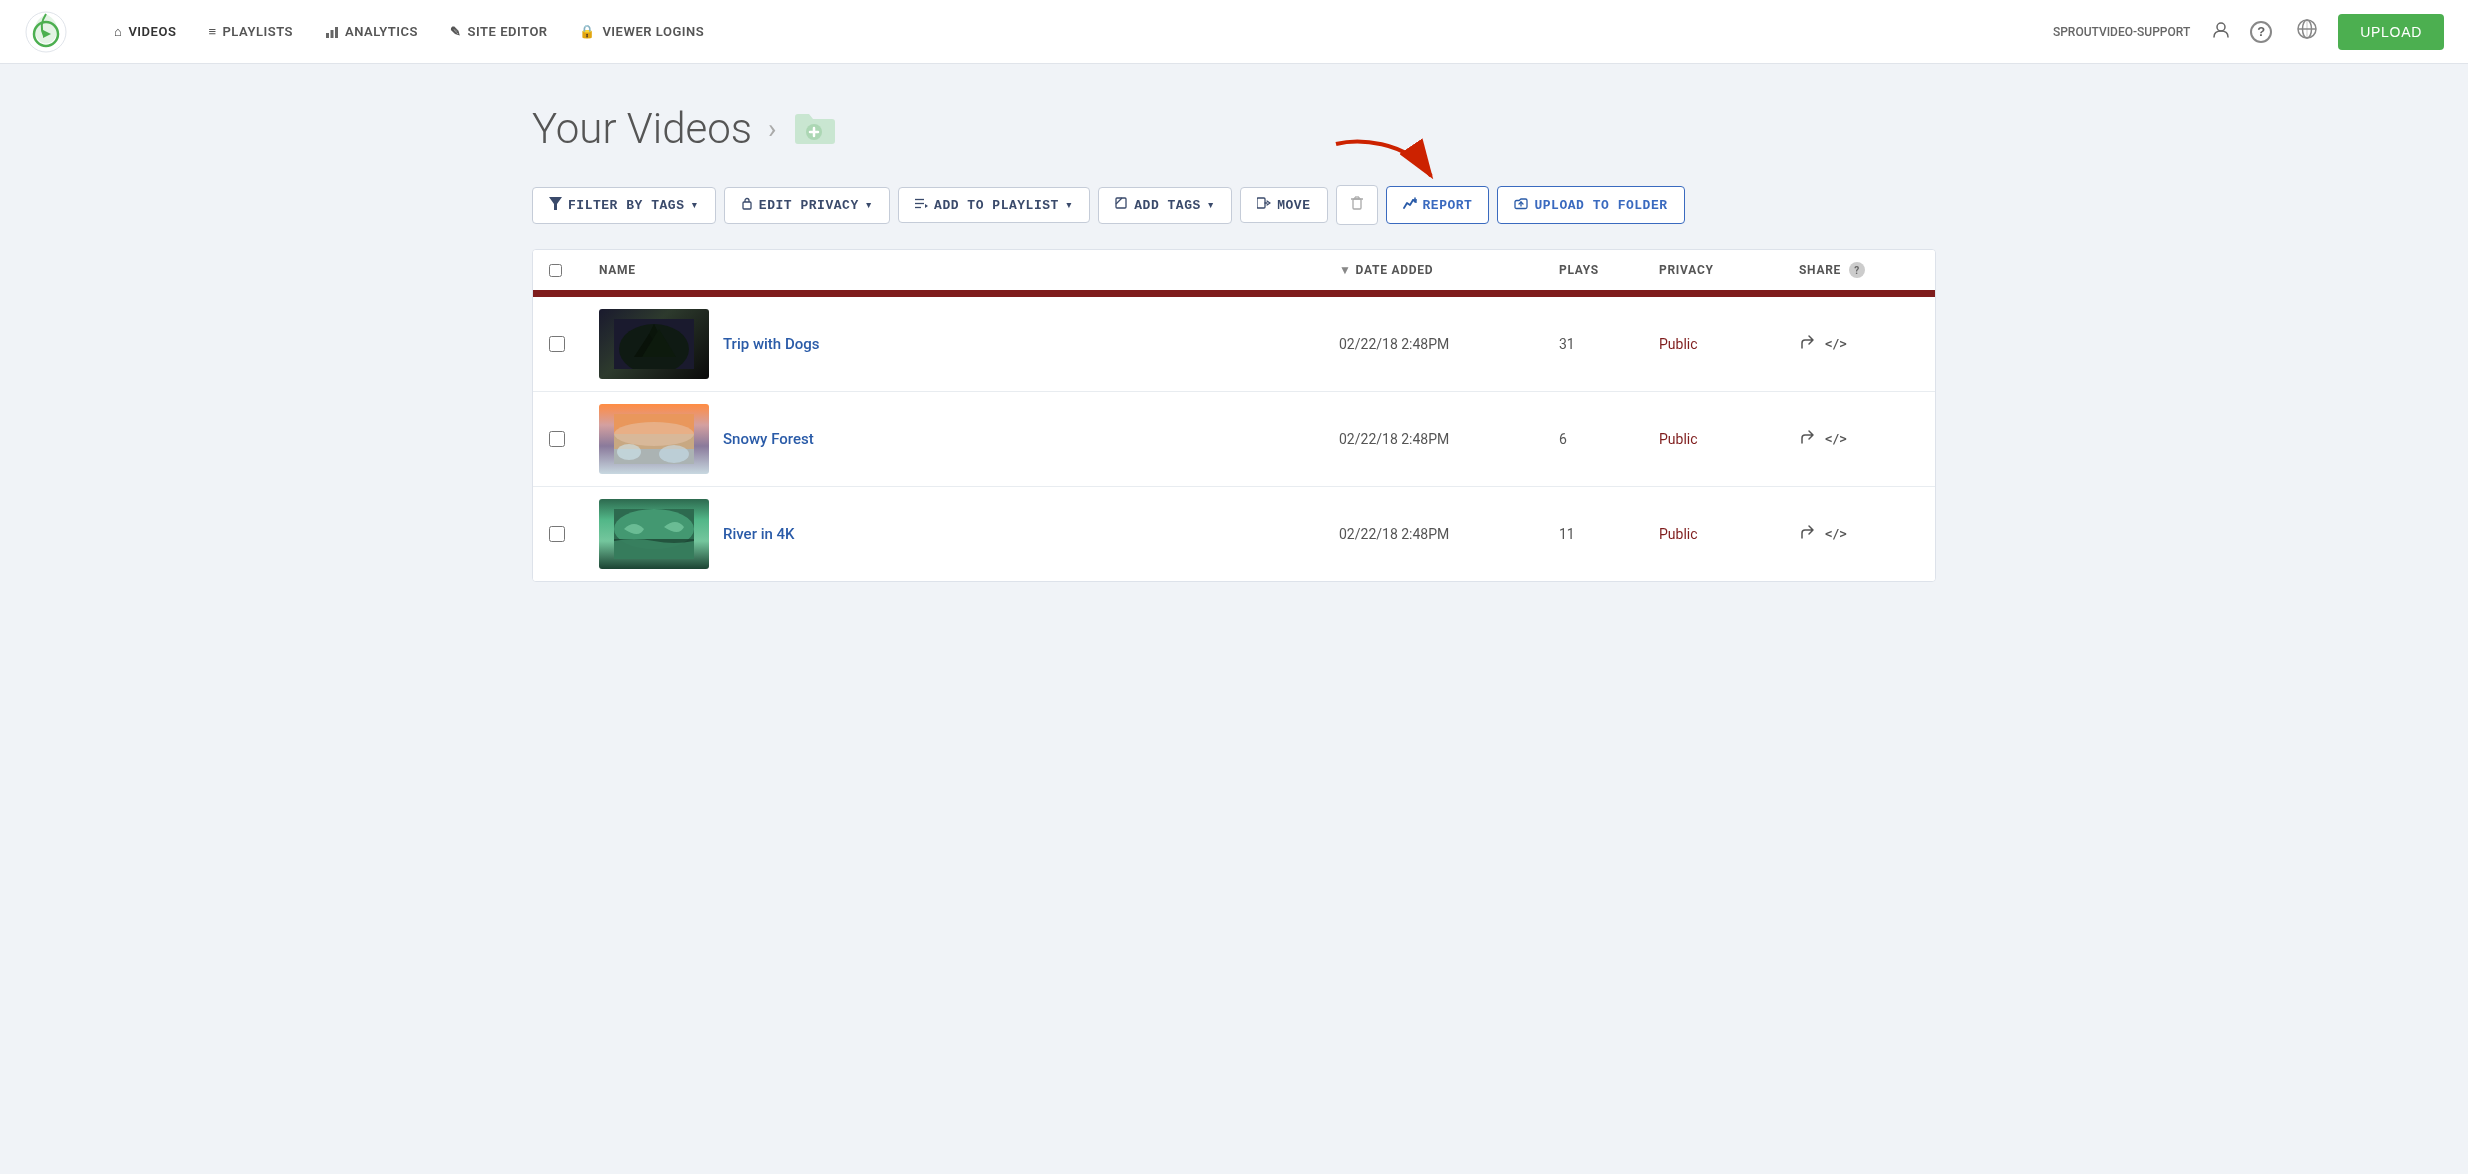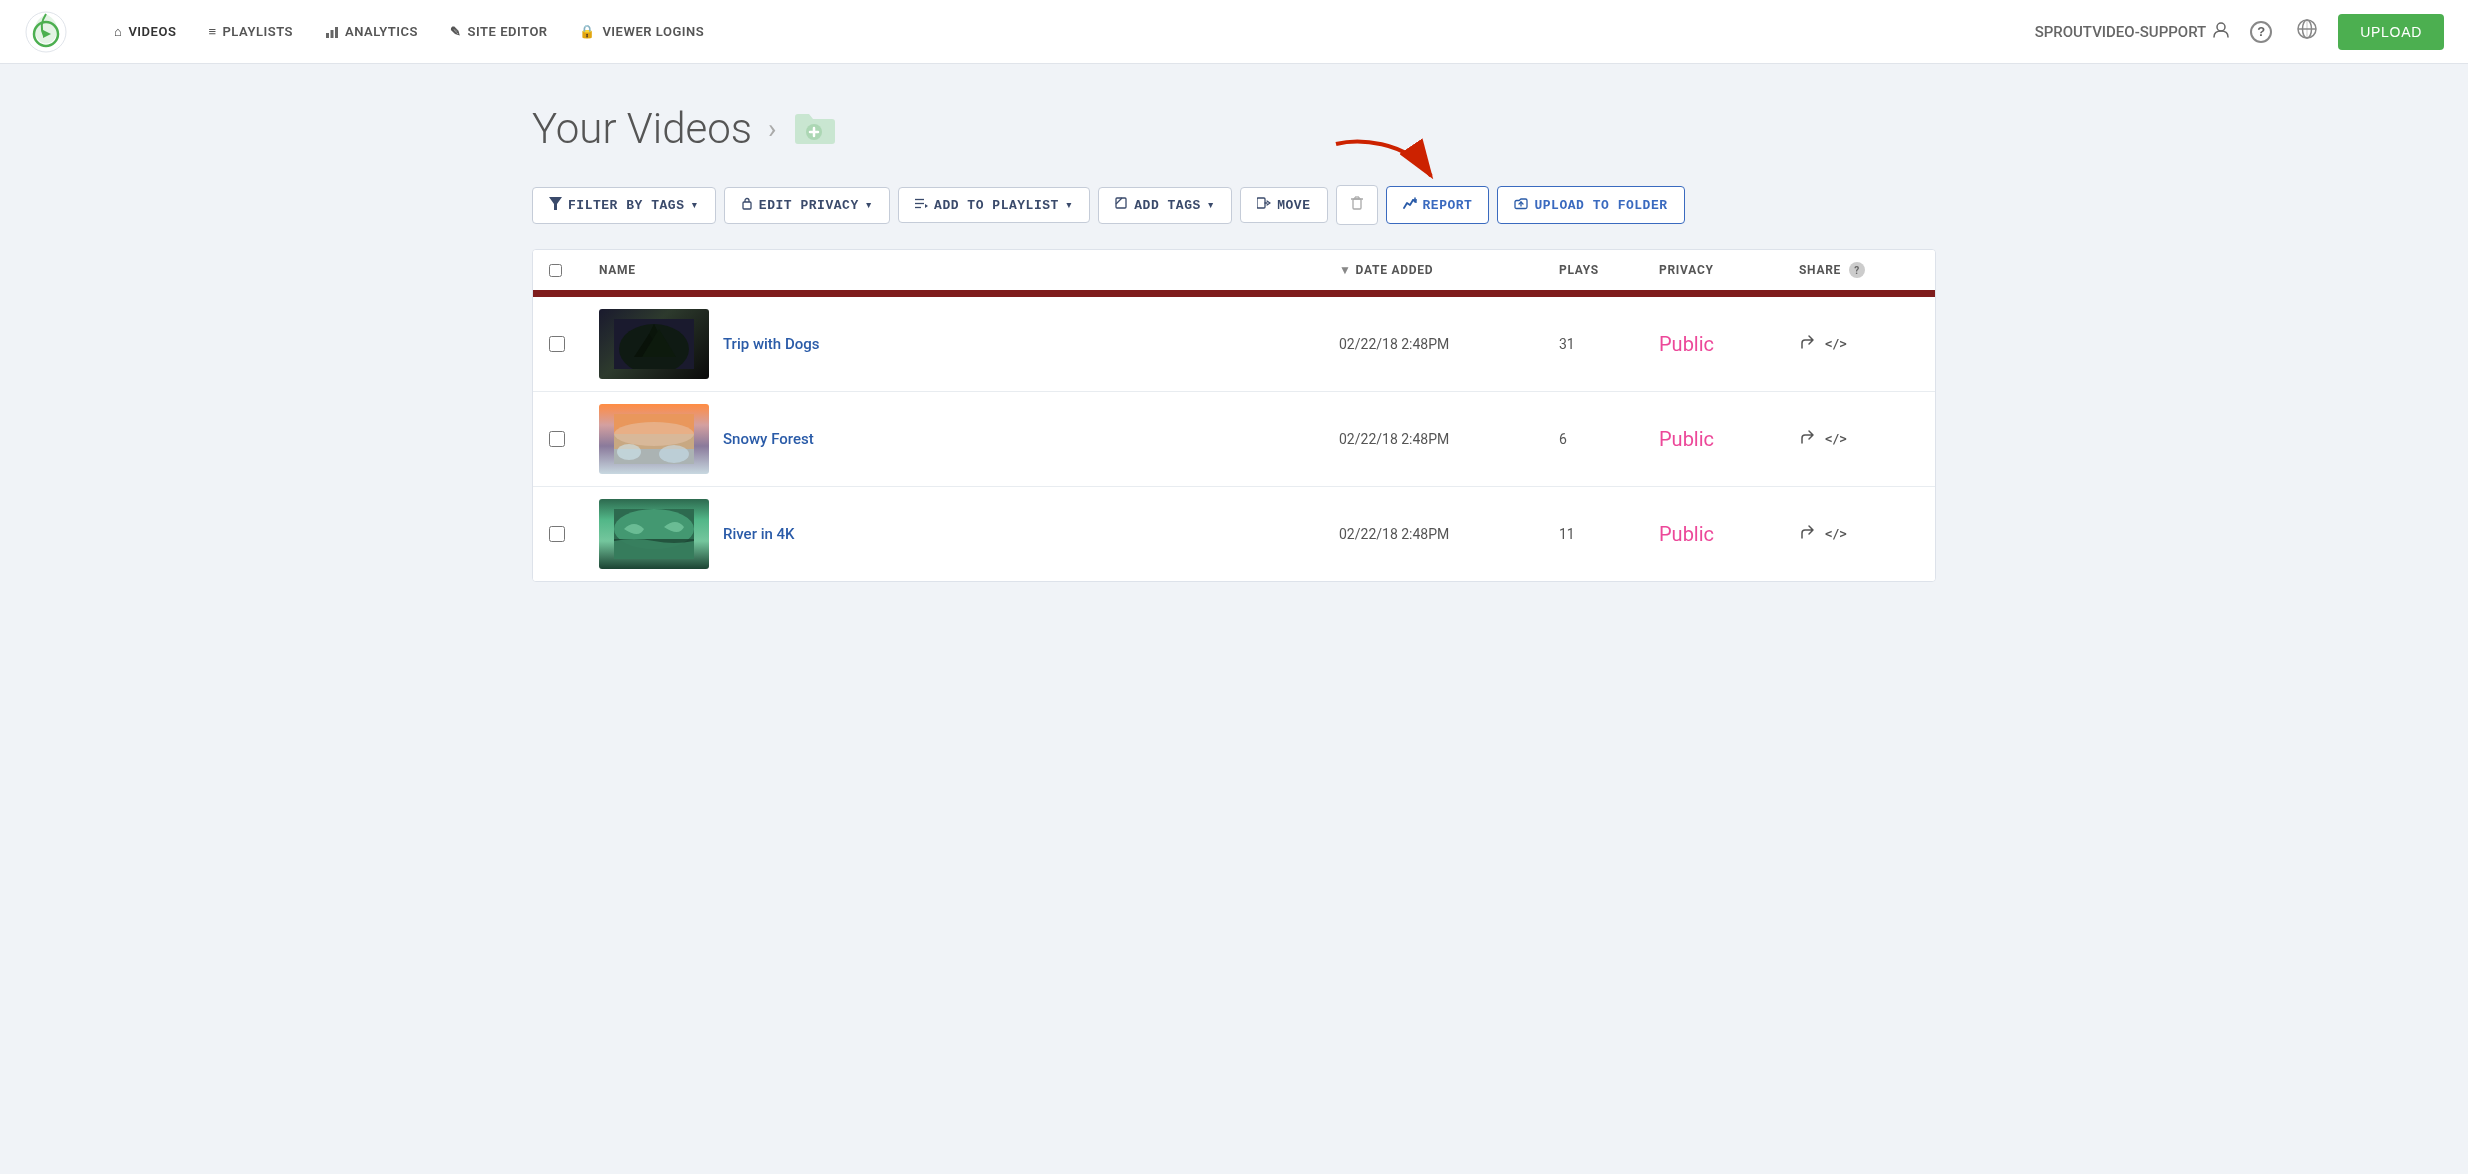--- a/index.html
+++ b/index.html
@@ -43,23 +43,23 @@
     .nav-link.active { color: #333; }
     .nav-right {
       display: flex;
       align-items: center;
       gap: 16px;
       margin-left: auto;
     }
     .nav-user {
       display: flex;
       align-items: center;
-      gap: 6px;
+      gap: 22px;
       color: #666;
-      font-size: 15px;
+      font-size: 12px;
       font-weight: 500;
       cursor: pointer;
     }
     .nav-icon-btn {
       background: none;
       border: none;
       cursor: pointer;
       color: #666;
       font-size: 20px;
       padding: 4px;
@@ -239,21 +239,21 @@
     .thumb-2 { background: linear-gradient(180deg, #ff8c42 0%, #d4a0a0 30%, #8a7a9b 60%, #c8d8e0 100%); }
     .thumb-3 { background: linear-gradient(180deg, #2d6a4f 0%, #52b788 30%, #74c69d 60%, #1b4332 100%); }
     .video-name {
       color: #2a5ba8;
       font-size: 15px;
       font-weight: 500;
       cursor: pointer;
     }
     .cell-date { font-size: 14px; color: #555; }
     .cell-plays { font-size: 14px; color: #555; }
-    .cell-privacy { font-size: 20px; color: #ec4899; }
+    .cell-privacy { font-size: 14px; color: #7f1d1d; }
     .cell-share {
       display: flex;
       align-items: center;
       gap: 10px;
     }
     .share-icon { color: #555; font-size: 16px; cursor: pointer; }
     .embed-icon { color: #555; font-size: 13px; font-weight: 600; cursor: pointer; }
   </style>
 </head>
 <body>

